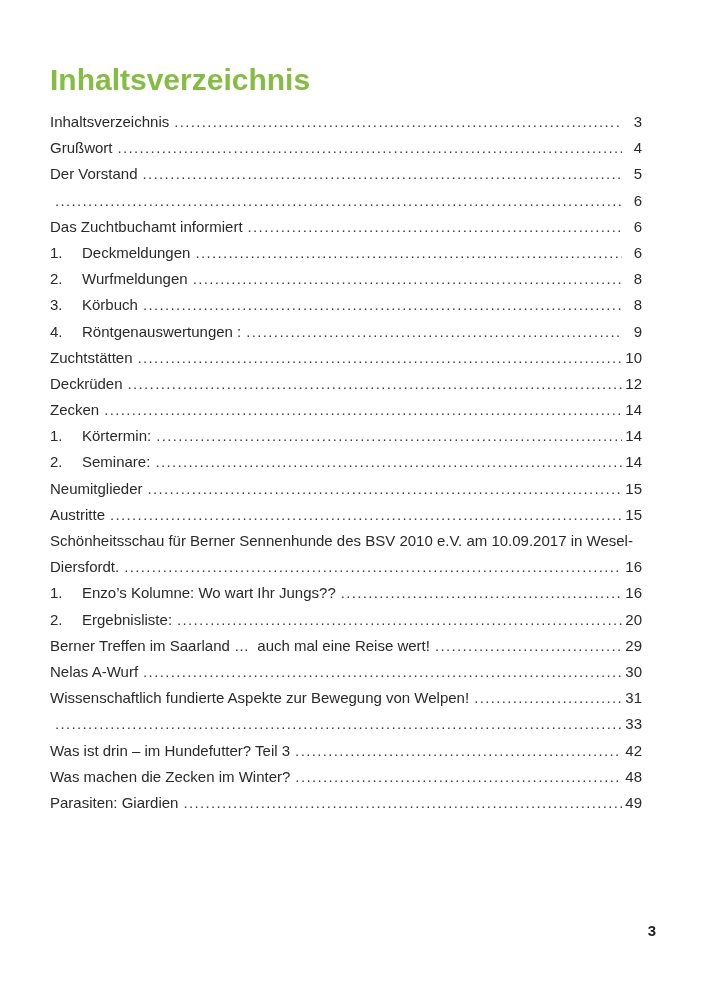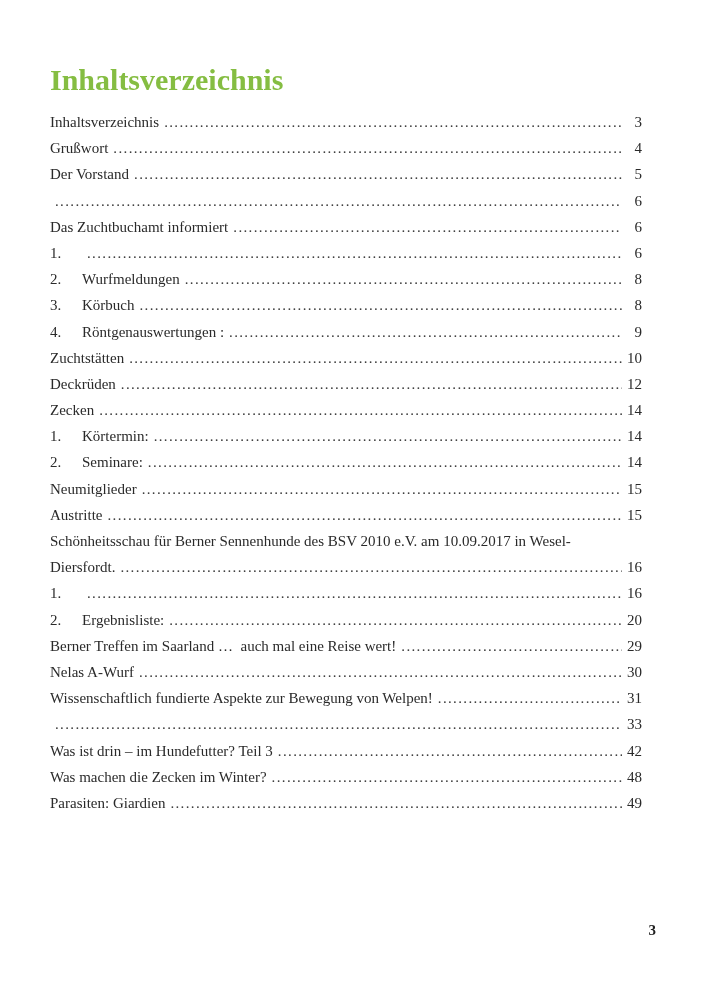--- a/index.html
+++ b/index.html
@@ -6,21 +6,21 @@
     margin: 0;
     padding: 0;
     background: #ffffff;
   }
   .page {
     position: relative;
     width: 706px;
     height: 1000px;
     background: #ffffff;
     overflow: hidden;
-    font-family: Liberation Serif, serif;
+    font-family: Liberation Sans, sans-serif;
     color: #262626;
   }
   .content {
     position: absolute;
     left: 50px;
     top: 64px;
     width: 592px;
   }
   h1.doc-title {
     margin: 0 0 13px 0;
@@ -99,20 +99,21 @@
           <span class="toc-leader">............................................................................................................................................................................................................................................................................................................</span>
           <span class="toc-page">6</span>
         </div>
         <div class="toc-row">
           <span class="toc-label">Das Zuchtbuchamt informiert</span>
           <span class="toc-leader">............................................................................................................................................................................................................................................................................................................</span>
           <span class="toc-page">6</span>
         </div>
         <div class="toc-row">
           <span class="toc-num">1.</span>
+          <span class="toc-label">Deckmeldungen</span>
           <span class="toc-leader">............................................................................................................................................................................................................................................................................................................</span>
           <span class="toc-page">6</span>
         </div>
         <div class="toc-row">
           <span class="toc-num">2.</span>
           <span class="toc-label">Wurfmeldungen</span>
           <span class="toc-leader">............................................................................................................................................................................................................................................................................................................</span>
           <span class="toc-page">8</span>
         </div>
         <div class="toc-row">
@@ -167,20 +168,21 @@
         <div class="toc-row">
           <span class="toc-label">Schönheitsschau für Berner Sennenhunde des BSV 2010 e.V. am 10.09.2017 in Wesel-</span>
         </div>
         <div class="toc-row">
           <span class="toc-label">Diersfordt.</span>
           <span class="toc-leader">............................................................................................................................................................................................................................................................................................................</span>
           <span class="toc-page">16</span>
         </div>
         <div class="toc-row">
           <span class="toc-num">1.</span>
+          <span class="toc-label">Enzo’s Kolumne: Wo wart Ihr Jungs??</span>
           <span class="toc-leader">............................................................................................................................................................................................................................................................................................................</span>
           <span class="toc-page">16</span>
         </div>
         <div class="toc-row">
           <span class="toc-num">2.</span>
           <span class="toc-label">Ergebnisliste:</span>
           <span class="toc-leader">............................................................................................................................................................................................................................................................................................................</span>
           <span class="toc-page">20</span>
         </div>
         <div class="toc-row">

